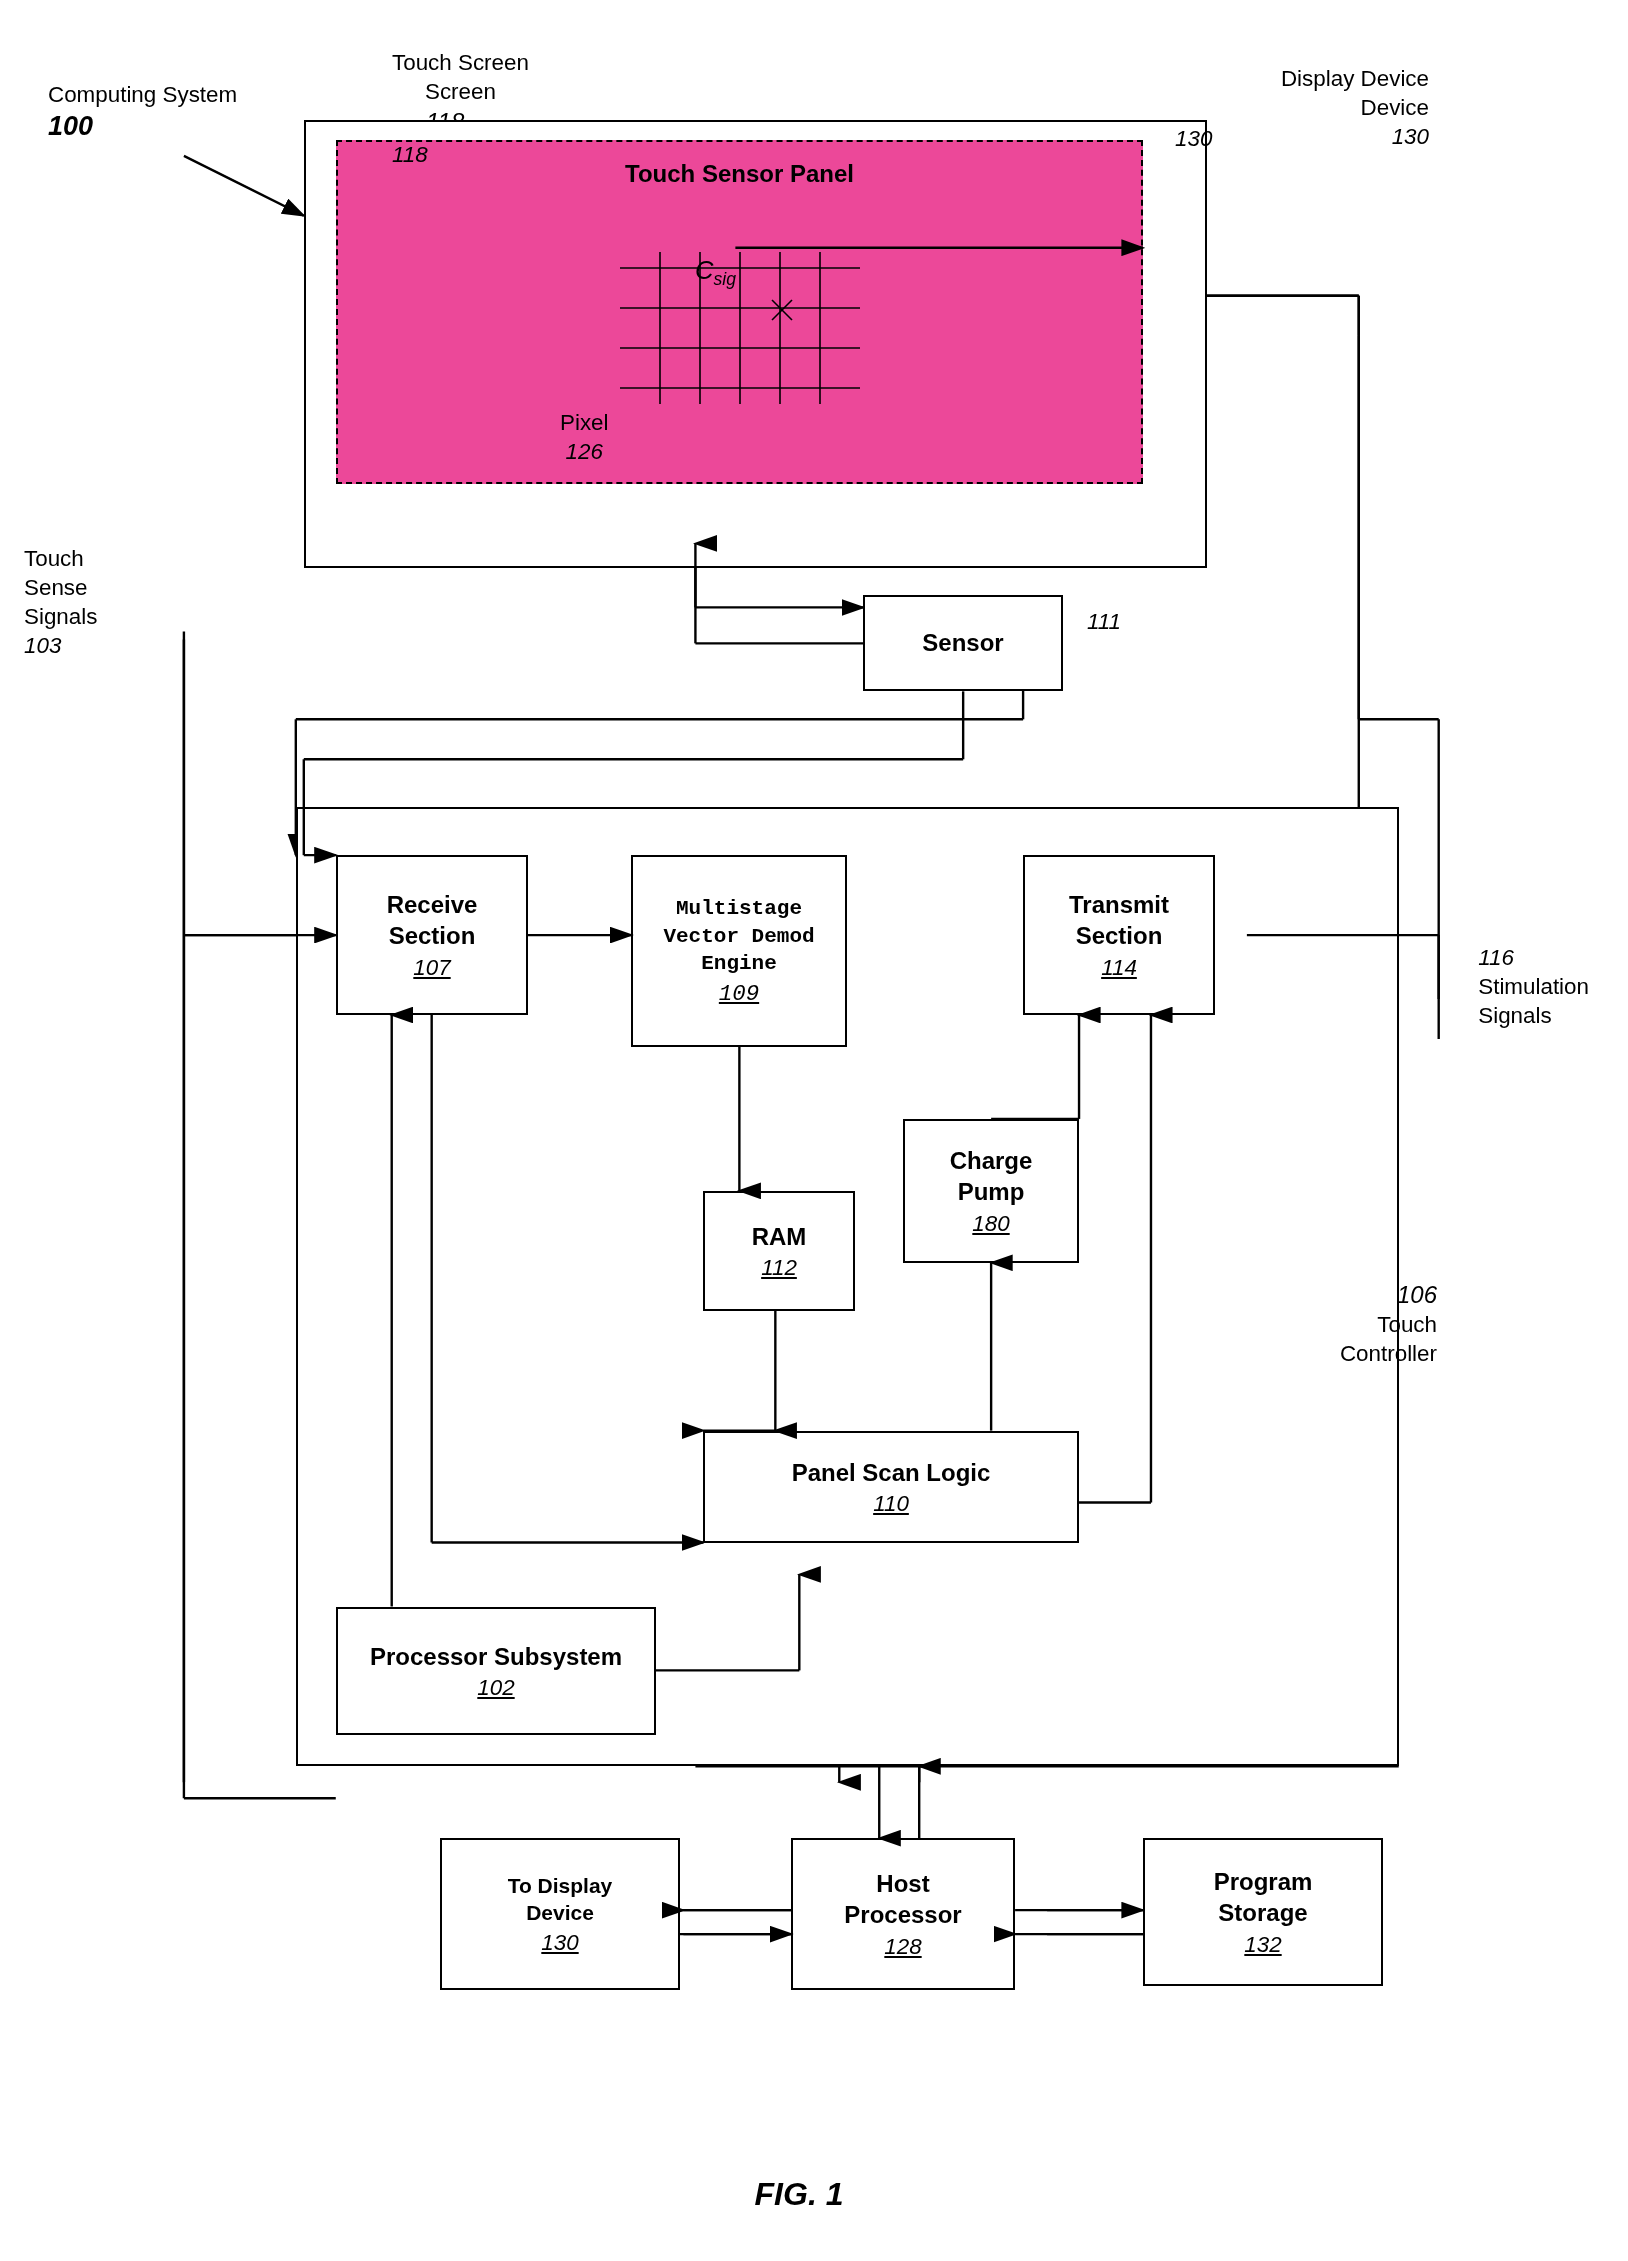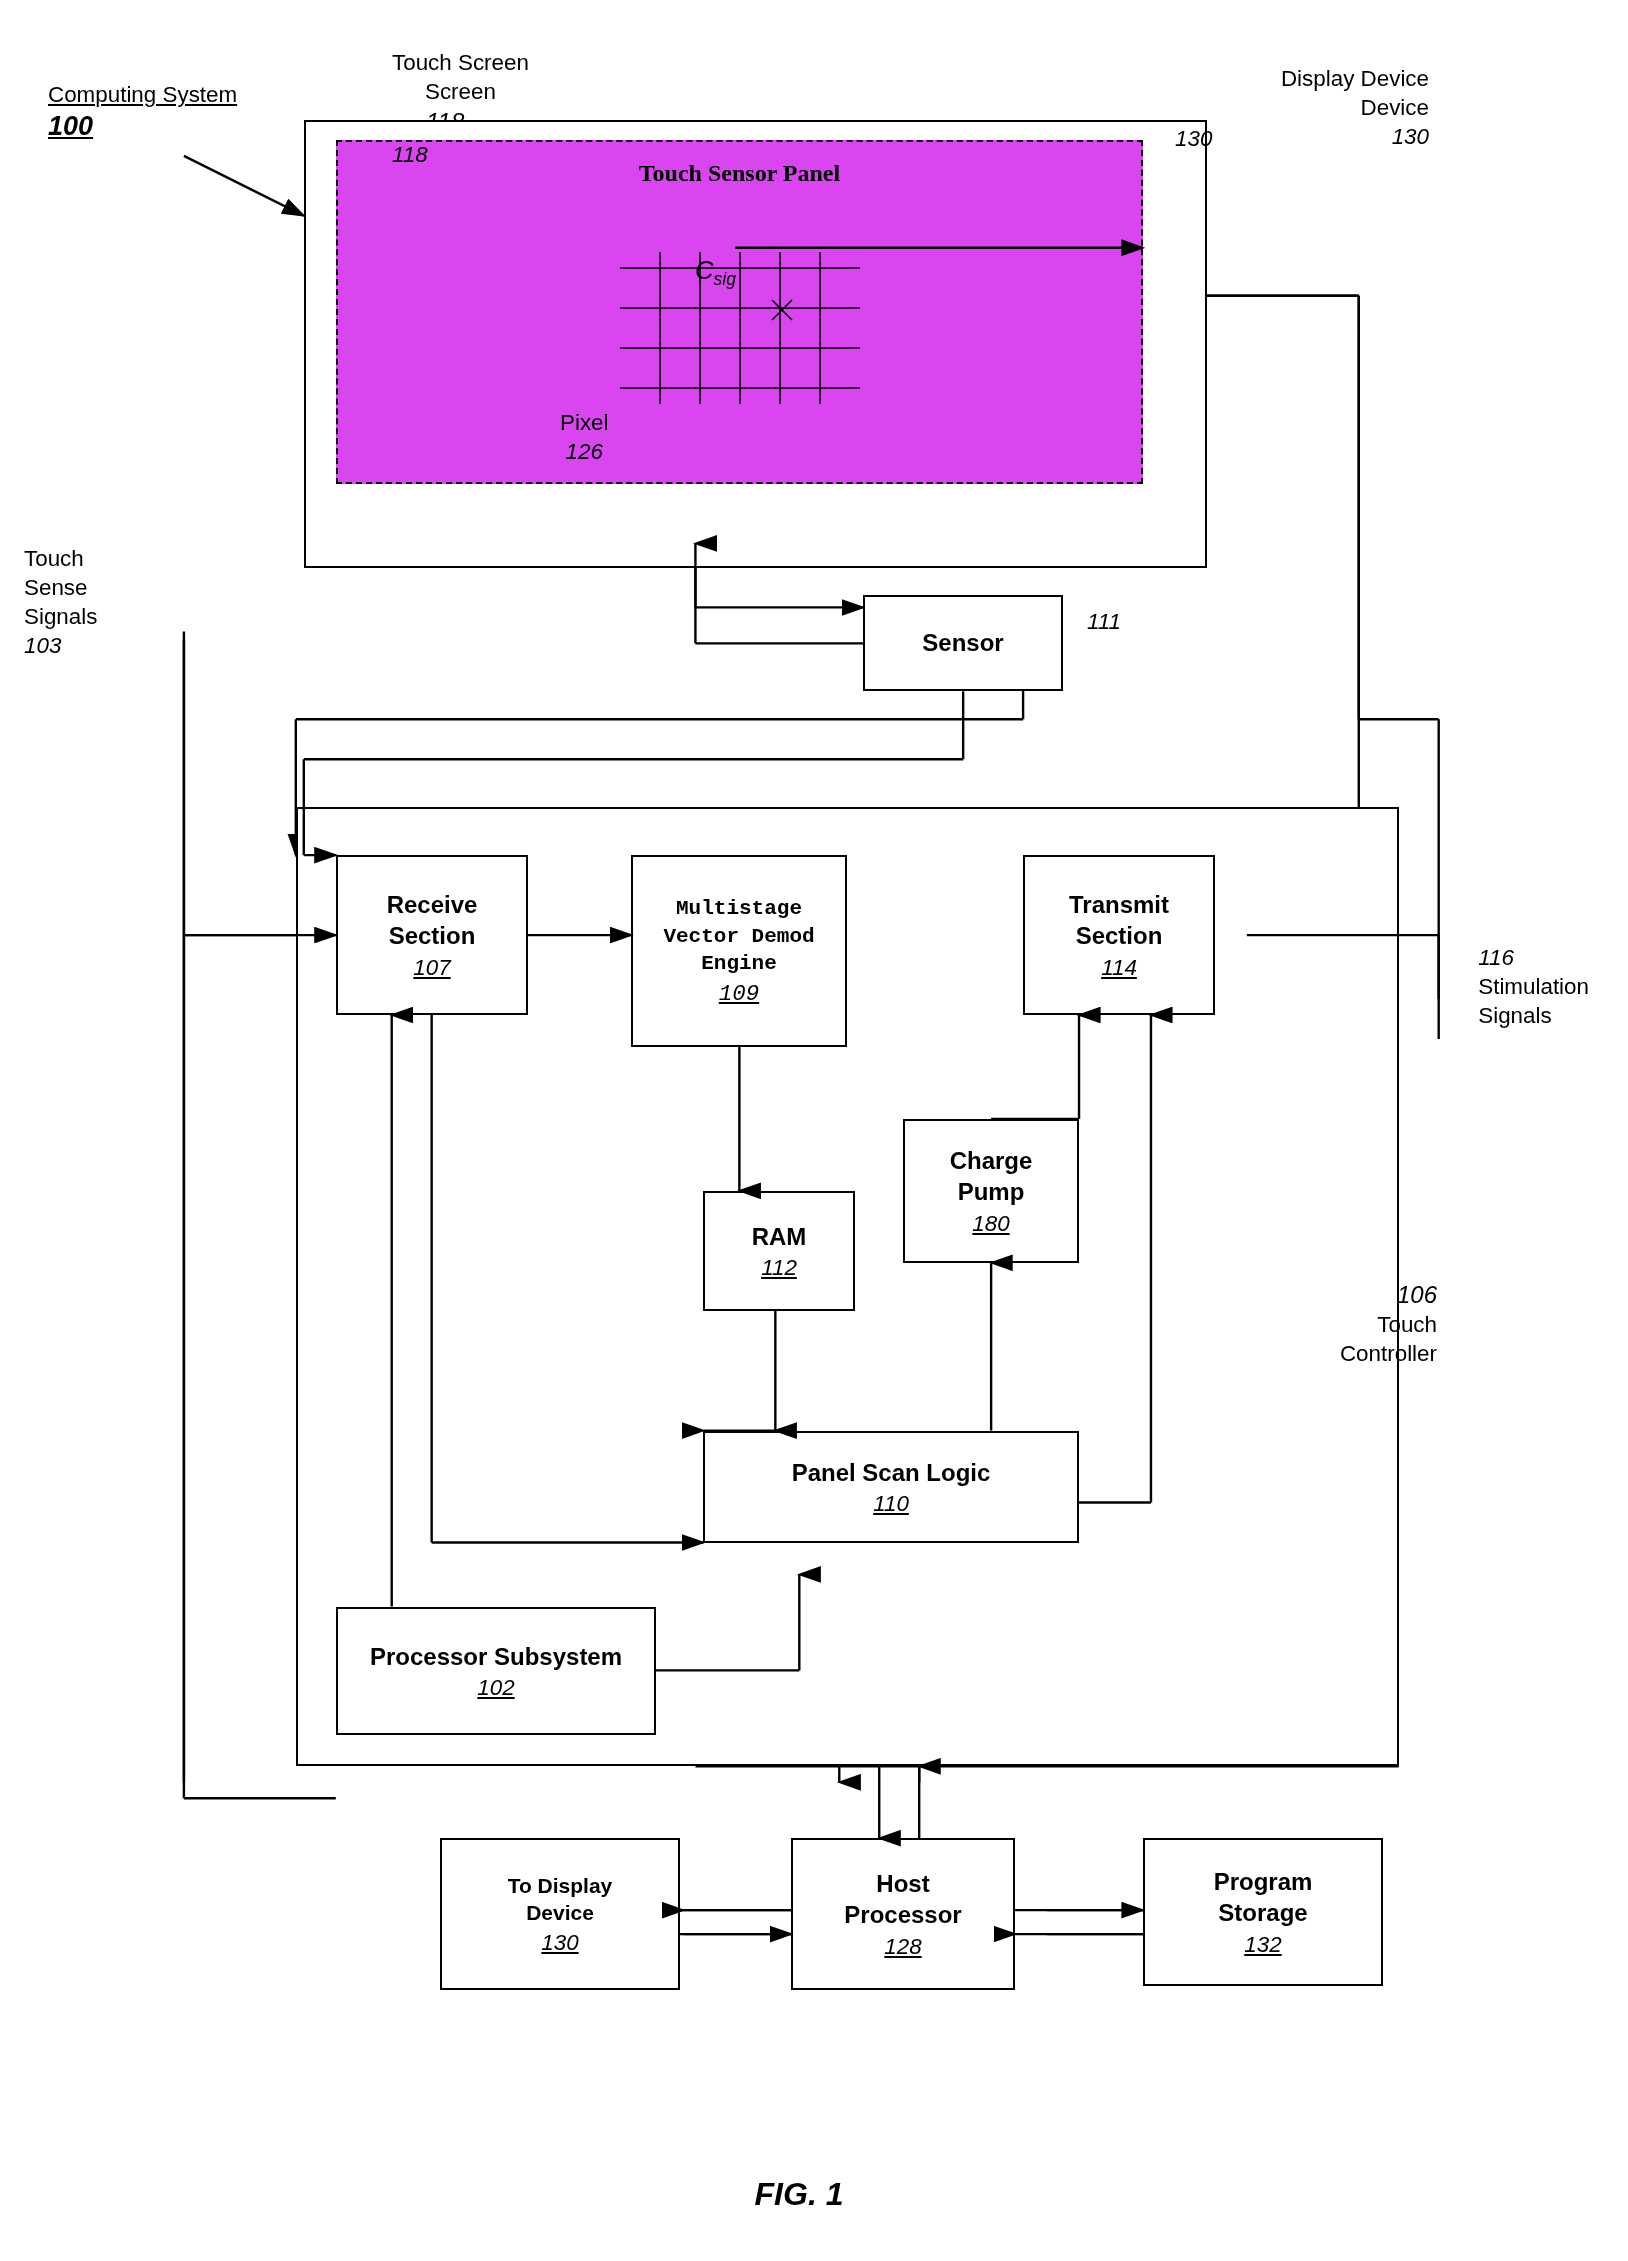--- a/index.html
+++ b/index.html
@@ -36,22 +36,21 @@
       border: 2.4px solid #000;
       background: #fff;
       display: flex;
       flex-direction: column;
       align-items: center;
       justify-content: center;
       text-align: center;
     }
     .box-dashed {
       border: 2.4px dashed #000;
-      background: #d946ef;
-      font-family: Liberation Serif, serif;
+      background: #ec4899;
     }
     .box-title {
       font-size: 24px;
       font-weight: bold;
       line-height: 1.3;
     }
     .box-num {
       font-size: 22.4px;
       font-style: italic;
       text-decoration: underline;
@@ -154,21 +153,21 @@
 
     <line x1="990" y1="2390" x2="810" y2="2390" stroke="#000" stroke-width="3"></line>
     <line x1="810" y1="2390" x2="810" y2="2390" stroke="#000" stroke-width="3" marker-end="url(#arrowhead-left)"></line>
     <line x1="990" y1="2420" x2="810" y2="2420" stroke="#000" stroke-width="3" marker-end="url(#arrowhead)"></line>
 
     <line x1="1310" y1="2390" x2="1490" y2="2390" stroke="#000" stroke-width="3" marker-end="url(#arrowhead)"></line>
     <line x1="1310" y1="2420" x2="1490" y2="2420" stroke="#000" stroke-width="3" marker-end="url(#arrowhead-left)"></line>
 
   </svg>
 
-  <div class="label" style="left:48px; top:80px; text-align:left;text-decoration:underline;">
+  <div class="label" style="left:48px; top:80px; text-align:left;">
     <div>Computing System</div>
     <div class="label-bold" style="font-size:27px;">100</div>
   </div>
 
   <div class="label" style="left:392px; top:48px;">
     <div>Touch Screen</div>
     <div>Screen</div>
     <div class="label-italic" style="font-size:24px;"><span style="font-style:italic;">118</span> →</div>
   </div>
 

